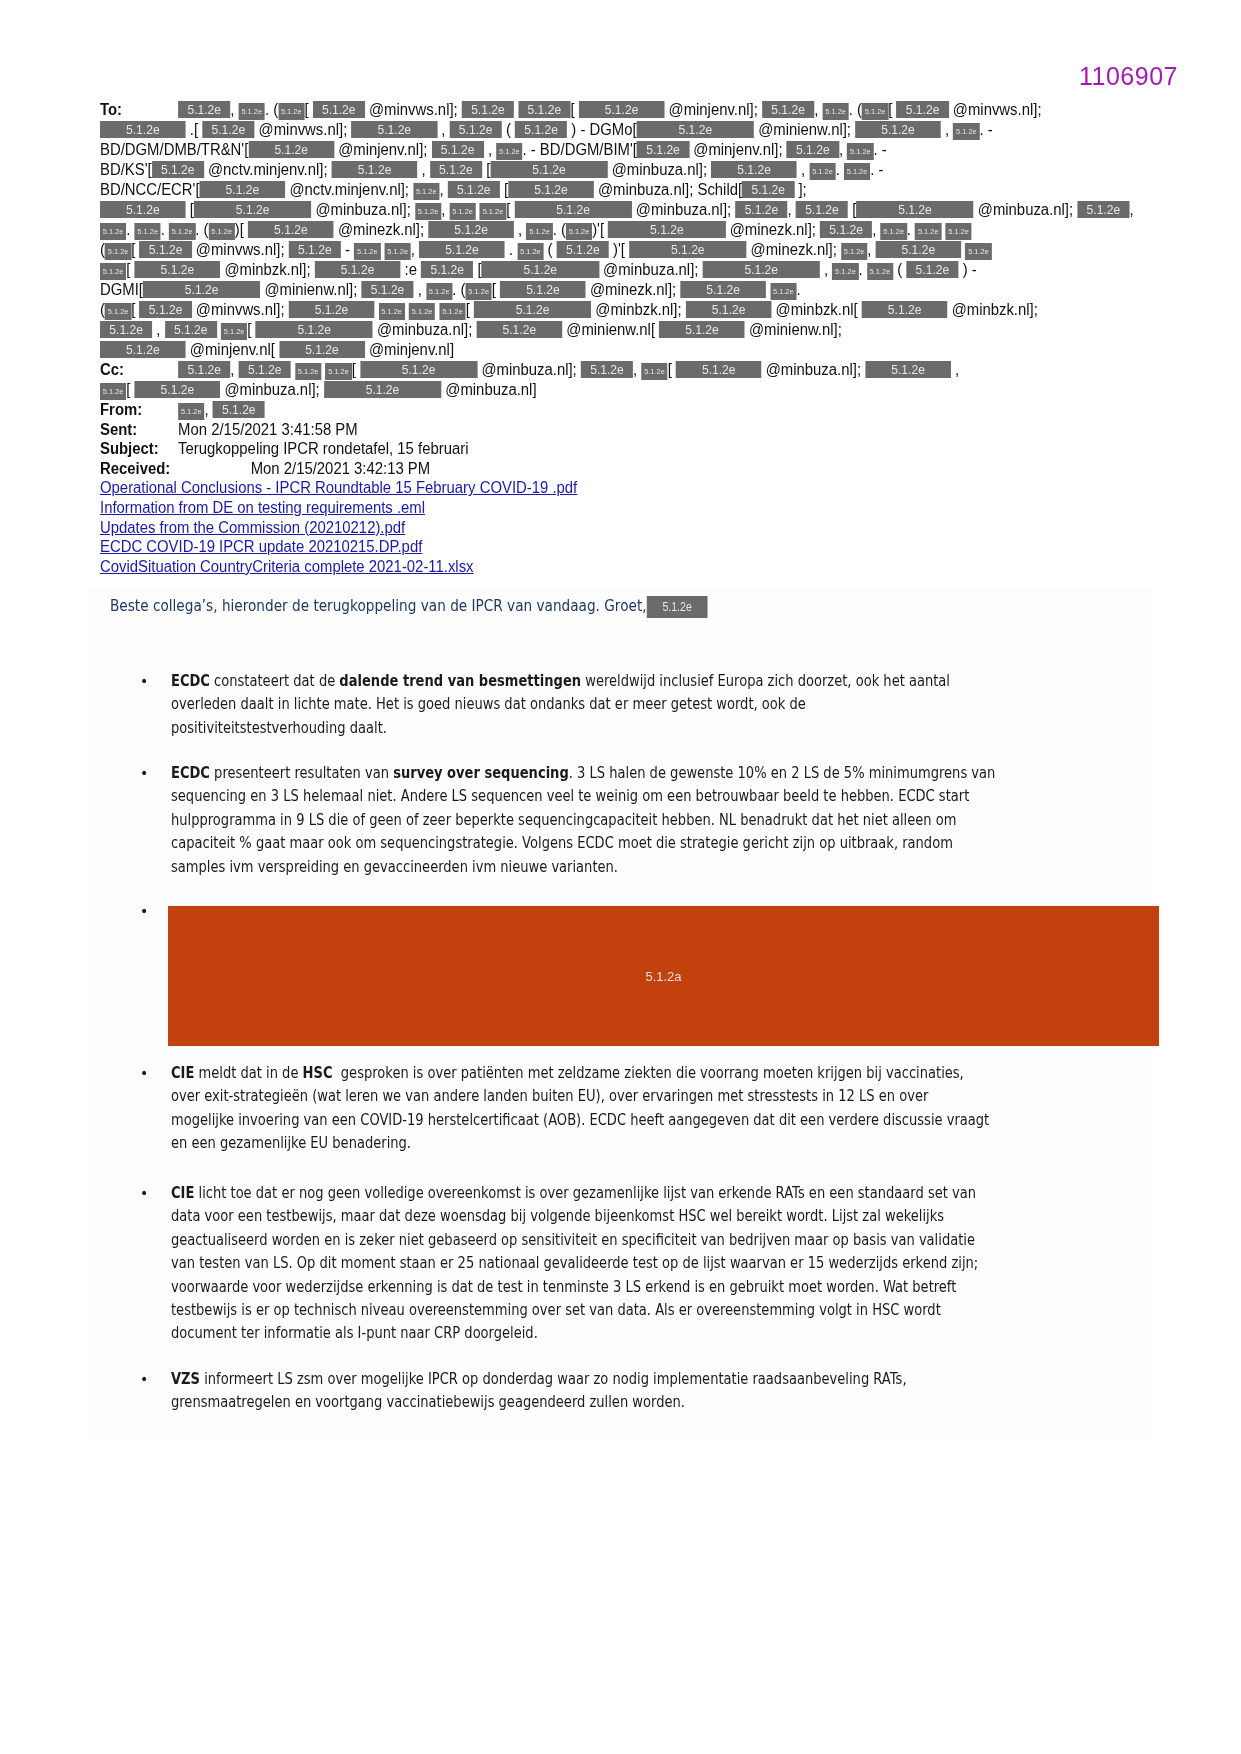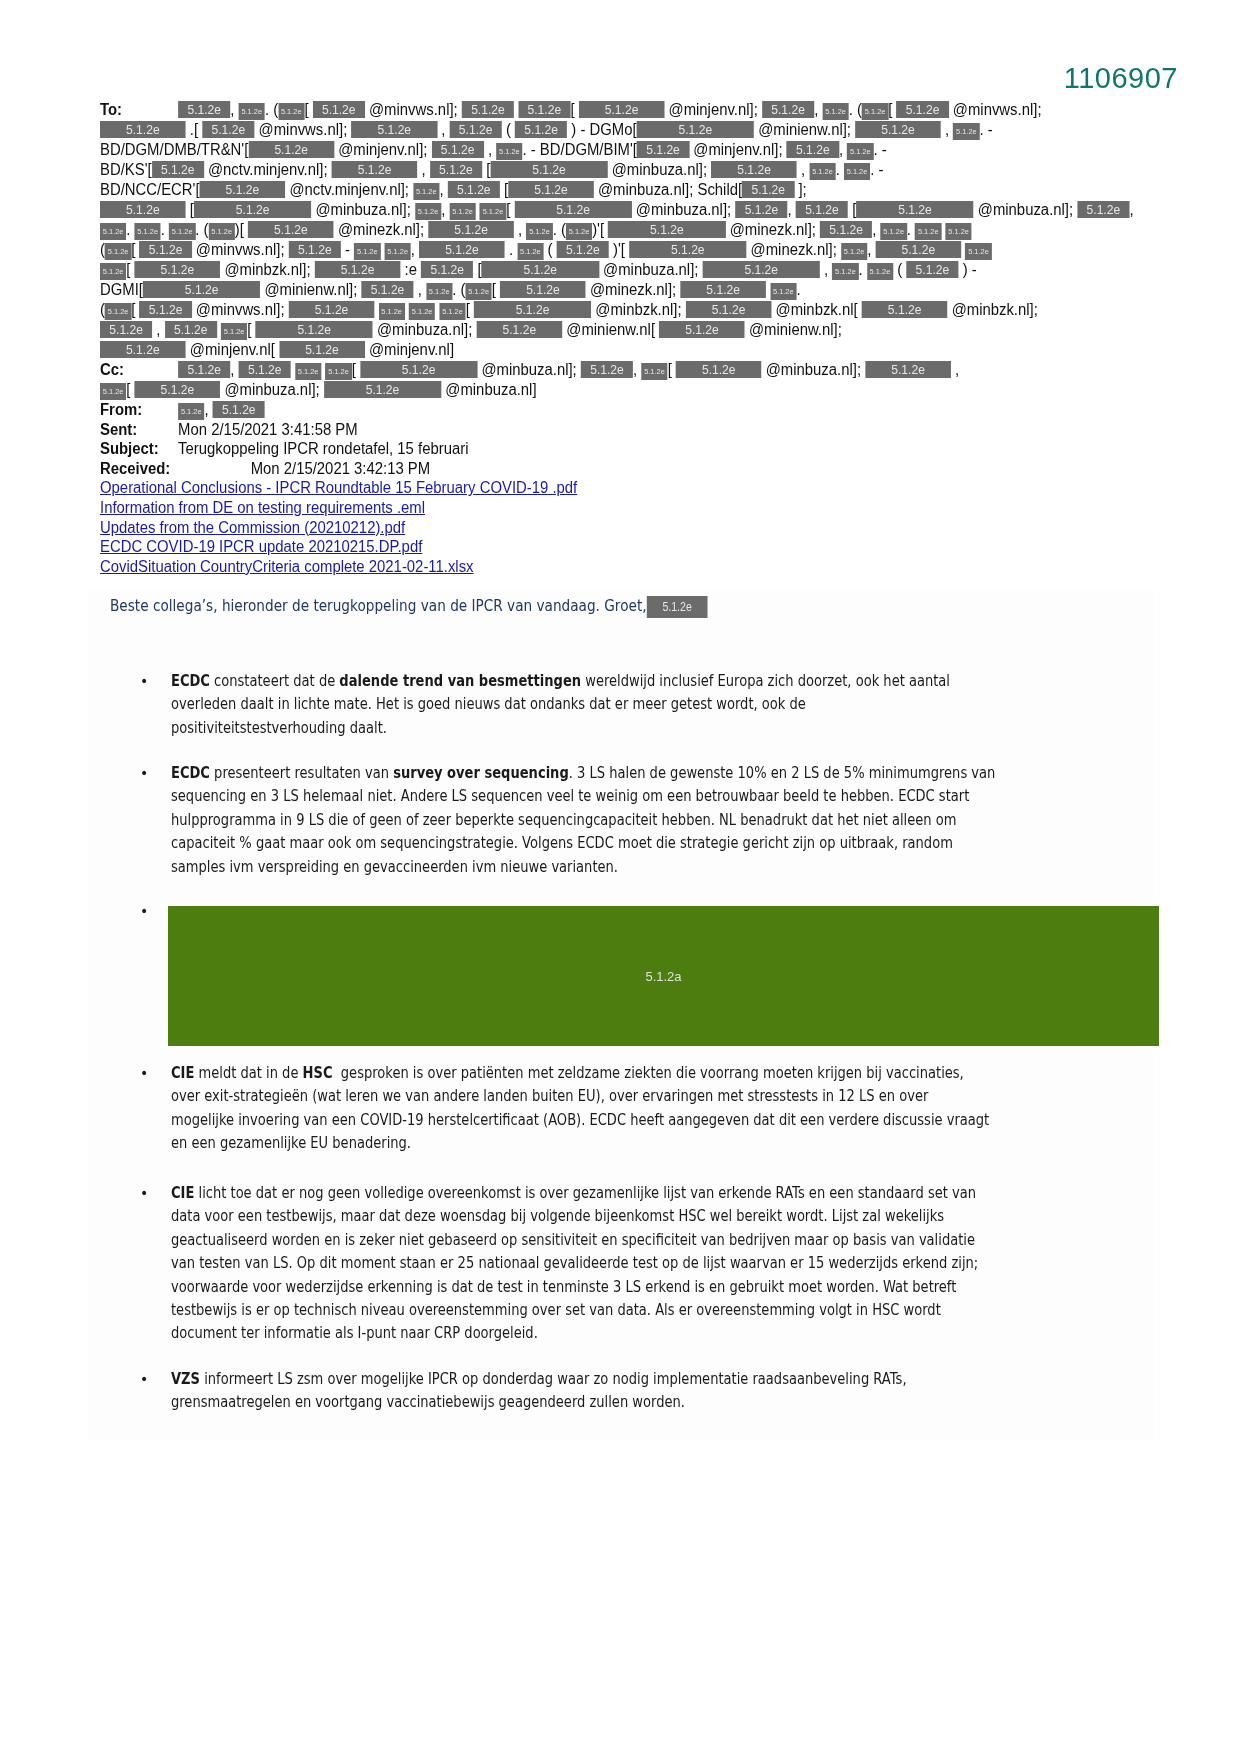--- a/index.html
+++ b/index.html
@@ -1,18 +1,18 @@
 <!DOCTYPE html>
 <html><head>
 <meta charset="utf-8">
 <style>
   html, body { margin:0; padding:0; background:#ffffff; }
   body { width:1241px; height:1754px; position:relative; overflow:hidden;
          font-family:"Liberation Sans", sans-serif; color:#111; }
-  .docnum { position:absolute; top:62px; right:63px; font-size:29px; color:#0f766e;
+  .docnum { position:absolute; top:62px; right:63px; font-size:25px; color:#a21caf;
             font-family:"Liberation Sans", sans-serif; letter-spacing:0.5px; }
   .hdr { position:absolute; left:100px; top:100px; width:1060px; font-size:16px; line-height:19.6px;
          font-family:"Liberation Sans", sans-serif; transform:scaleX(0.93); transform-origin:left top; }
   .line { white-space:nowrap; }
   .lbl { font-weight:bold; display:inline-block; }
   .r { background:#6b6b6b; color:#e8e8e8; display:inline-block; padding:0 10px; font-size:13px;
        line-height:17px; vertical-align:1px; }
   .r.sm { font-size:8px; padding:0 3px; }
   .r.w { padding:0 28px; }
   .r.xw { padding:0 45px; }
@@ -21,21 +21,21 @@
   .links a { color:#1a1aa6; text-decoration:underline; display:block; }
   .body-bg { position:absolute; left:88px; top:588px; width:1065px; height:852px; background:#fdfdfd; }
   .intro { position:absolute; left:110px; top:596px; font-size:15.5px; color:#1f3864;
            font-family:"DejaVu Sans", sans-serif; transform:scaleX(0.88); transform-origin:left top; white-space:nowrap; }
   .intro .r { font-size:12px; padding:0 18px; line-height:22px; vertical-align:0; font-family:"Liberation Sans", sans-serif; }
   .bul { position:absolute; left:140px; width:1000px; font-size:15.2px; line-height:23.4px;
          font-family:"DejaVu Sans", sans-serif; color:#1a1a1a; }
   .bul .dot { position:absolute; left:0; top:0; font-size:14px; }
   .bul .txt { margin-left:31px; transform:scaleX(0.86); transform-origin:left top; width:1140px; }
   .bul b { font-weight:bold; }
-  .redact-block { position:absolute; left:168px; top:906px; width:991px; height:140px; background:#4d7c0f;
+  .redact-block { position:absolute; left:168px; top:906px; width:991px; height:140px; background:#c2410c;
                   color:#e0e0e0; font-size:13px; display:flex; align-items:center; justify-content:center;
                   font-family:"Liberation Sans", sans-serif; }
 </style>
 </head>
 <body>
 
 <div class="docnum">1106907</div>
 
 <div class="hdr">
   <div id="to-block">

